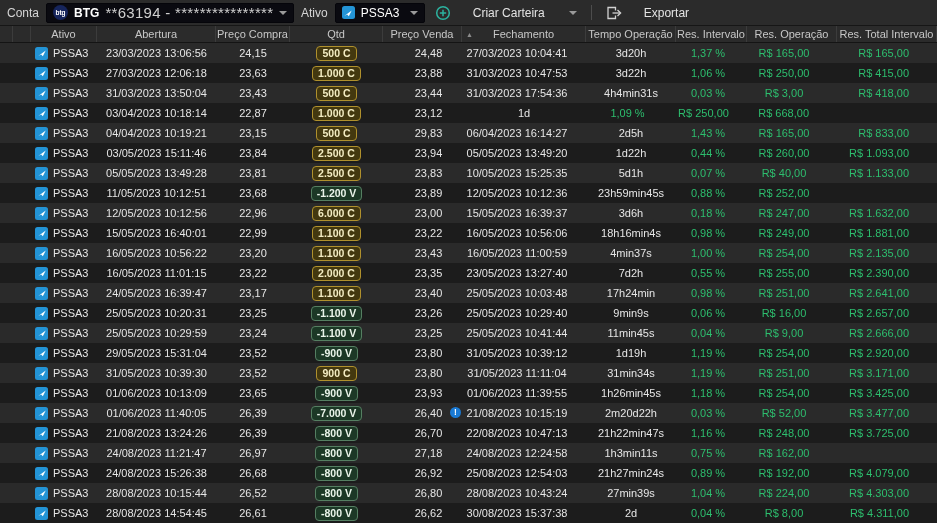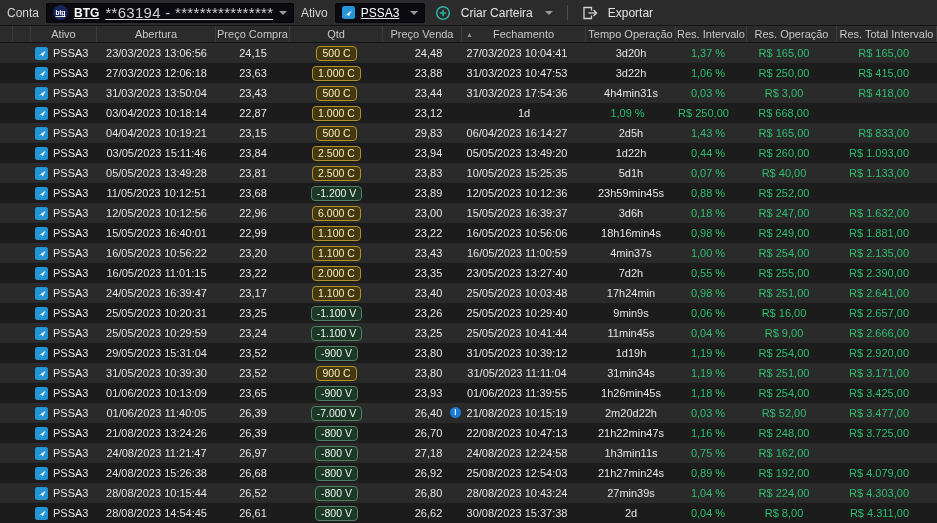--- a/index.html
+++ b/index.html
@@ -12,42 +12,42 @@
     --green:#2dbe6e;
   }
   
   .topbar {
     height:26px; background:#2b2b2b; border-bottom:1px solid #161616;
     display:flex; align-items:center; padding:0 7px; gap:7px;
   }
   .lbl { color:#d5d5d5; font-size:12px; }
   .select {
     height:20px; background:#0a0a10; border:1px solid #05050a; border-radius:2px;
-    display:flex; align-items:center; padding:0 6px; gap:6px; cursor:pointer;text-decoration:underline;
+    display:flex; align-items:center; padding:0 6px; gap:6px; cursor:pointer;
   }
   .account-select { width:248px; }
   .asset-select  { width:90px; }
   .btg-badge {
     width:15px; height:15px; border-radius:50%; background:#16255c;
     color:#fff; font-size:6.5px; font-weight:700;
     display:flex; align-items:center; justify-content:center; flex:0 0 auto;
   }
   .broker { font-weight:700; font-size:12px; color:#fff; }
   .acct-num { color:#cfcfcf; font-size:15px; letter-spacing:.3px; white-space:nowrap; overflow:hidden;text-align:center; }
   .caret {
     width:0; height:0; border-left:4px solid transparent; border-right:4px solid transparent;
     border-top:4px solid #9a9a9a; flex:0 0 auto; margin-left:auto;
   }
   .caret.inline { margin-left:2px; }
   .ticker-icon {
     width:13px; height:13px; border-radius:2.5px; background:#2394d6;
     display:flex; align-items:center; justify-content:center; flex:0 0 auto;
   }
   .asset-value { font-size:12px; color:#fff; }
-  .tb-btn { display:flex; align-items:center; gap:10px; cursor:pointer; padding:0 3px; height:22px; }
+  .tb-btn { display:flex; align-items:center; gap:22px; cursor:pointer; padding:0 3px; height:22px; }
   .tb-btn span { font-size:12px; color:#e3e3e3; white-space:nowrap; }
   .vsep { width:1px; height:15px; background:#4d4d4d; margin:0 4px; }
   
   .thead {
     display:grid; grid-template-columns:var(--cols);
     height:17px; background:#2b2b2b; border-bottom:1px solid #141414;
     color:#c7c7c7; font-size:11px;
   }
   .th {
     display:flex; align-items:center; justify-content:center;
@@ -62,21 +62,21 @@
   .tr:nth-child(even) { background:#1c1c1c; }
   .td { display:flex; align-items:center; justify-content:center; white-space:nowrap; color:#e6e6e6; position:relative; }
   .td-ativo   { justify-content:flex-start; padding-left:4px; gap:5px; }
   .td-pvenda  { padding-left:12px; }
   .td-fech    { padding-right:14px; }
   .td-resint  { padding-right:7px;  color:var(--green);text-align:center; }
   .td-resop   { padding-right:16px; color:var(--green); }
   .td-restot  { justify-content:flex-end; padding-right:28px; color:var(--green); }
   .badge {
     display:inline-block; padding:0 5px; border-radius:4px; border:1px solid;
-    font-weight:400; font-size:10.5px; line-height:13px;
+    font-weight:700; font-size:10.5px; line-height:13px;
   }
   .badge-buy  { background:#43380f; border-color:#b0912d; color:#f3ecc2; }
   .badge-sell { background:#1c3826; border-color:#557f62; color:#eaf4ea; }
   .info {
     position:absolute; right:1px; top:4px; width:11px; height:11px; border-radius:50%;
     background:#1a7ad4; color:#fff; font-size:8.5px; font-weight:700;
     line-height:11px; text-align:center; cursor:pointer;
   }
 </style>
 </head>

